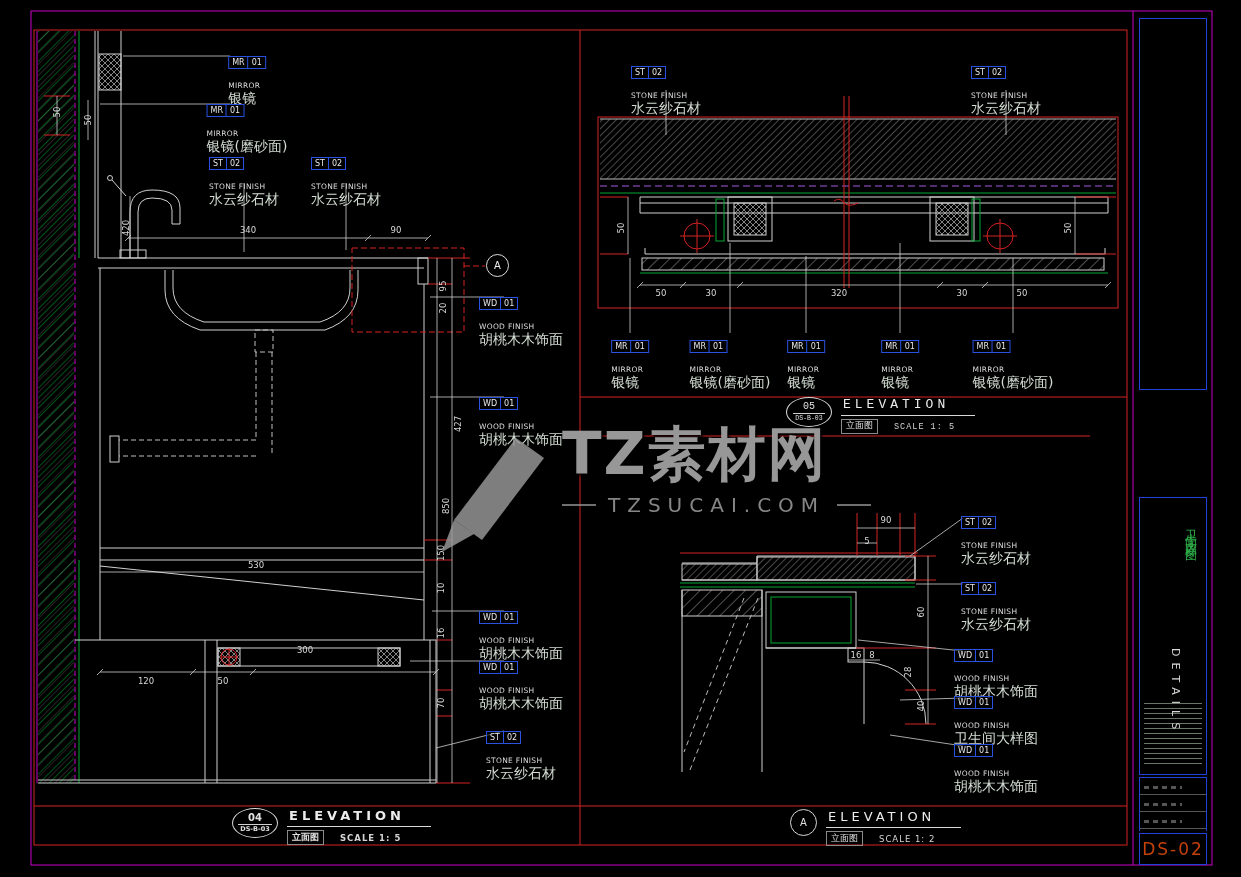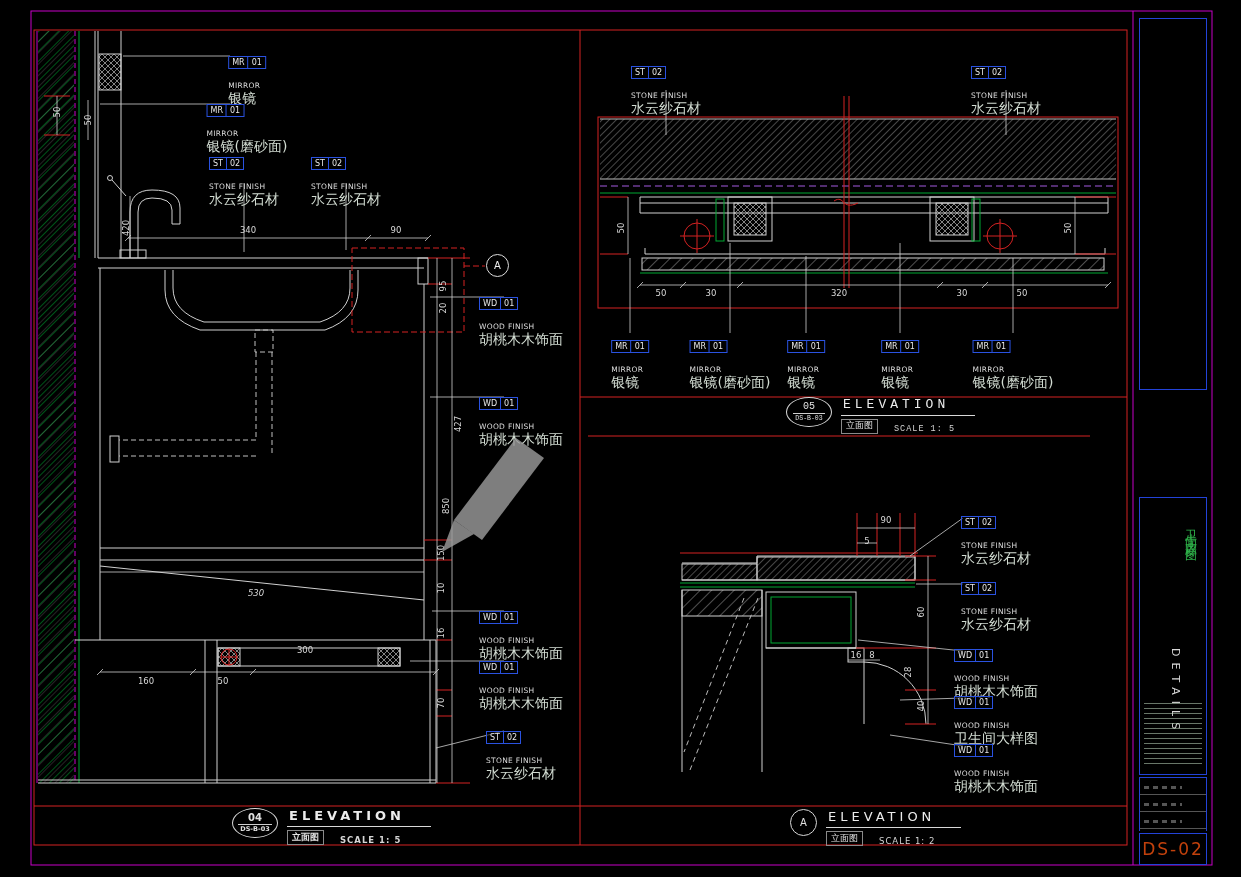--- a/index.html
+++ b/index.html
@@ -21,21 +21,21 @@
   .dim.rot{transform:translate(-50%,-50%) rotate(-90deg)}
 
   
   .vtitle{position:absolute;display:flex;align-items:flex-start;gap:9px;z-index:6}
   .bubble{border:1.3px solid #d8d8d8;border-radius:50%;width:46px;height:30px;display:flex;flex-direction:column;align-items:center;justify-content:center;color:#e0e0e0;background:#000}
   .bubble .bnum{font-size:10px;line-height:12px}
   .bubble .bref{font-size:6.5px;line-height:9px;border-top:1px solid #cfcfcf;padding:0 2px;white-space:nowrap}
   .bubble .bref:empty{display:none}
   .vtitle.plain .bubble{width:27px;height:27px;border-radius:50%}
   .vt-name{font-size:13px;letter-spacing:4px;color:#ececec;border-bottom:1.5px solid #d8d8d8;padding:0 26px 3px 2px;white-space:nowrap}
-  .vt-sub{display:flex;gap:16px;align-items:flex-end;margin-top:3px}
+  .vt-sub{display:flex;gap:16px;align-items:center;margin-top:3px}
   .vt-cn{font-size:9px;color:#e0e0e0;border:1px solid #8a8a8a;padding:0 4px;line-height:13px;white-space:nowrap}
   .vt-scale{font-size:8.5px;color:#d5d5d5;letter-spacing:1px;white-space:nowrap}
 
   
   .callout{position:absolute;left:486px;top:254px;width:23px;height:23px;border:1.2px solid #ddd;border-radius:50%;color:#eee;font-size:10px;display:flex;align-items:center;justify-content:center;z-index:6;background:#000}
 
   
   .watermark{position:absolute;left:436px;top:424px;display:flex;align-items:flex-start;z-index:20;pointer-events:none}
   .wm-text{margin-left:8px}
   .wm-brand{font-size:58px;font-weight:bold;color:rgba(178,178,178,.85);letter-spacing:2px;line-height:1.05;text-shadow:2px 2px 2px rgba(0,0,0,.9)}
@@ -497,25 +497,25 @@
       <div class="dim rot" style="left: 443px; top: 308px;">20</div>
 
       <div class="dim rot" style="left: 458px; top: 424px;">427</div>
 
       <div class="dim rot" style="left: 446px; top: 506px;">850</div>
 
       <div class="dim rot" style="left: 441px; top: 553px;">150</div>
 
       <div class="dim rot" style="left: 441px; top: 588px;">10</div>
 
-      <div class="dim" style="left: 256px; top: 593px; font-style: italic;">530</div>
+      <div class="dim" style="left: 256px; top: 565px;">530</div>
 
       <div class="dim rot" style="left: 441px; top: 633px;">16</div>
 
-      <div class="dim" style="left: 146px; top: 681px;">160</div>
+      <div class="dim" style="left: 146px; top: 681px;">120</div>
 
       <div class="dim" style="left: 223px; top: 681px;">50</div>
 
       <div class="dim" style="left: 305px; top: 650px;">300</div>
 
       <div class="dim rot" style="left: 441px; top: 703px;">70</div>
 
       <div class="dim rot" style="left: 621px; top: 228px;">50</div>
 
       <div class="dim rot" style="left: 1068px; top: 228px;">50</div>
@@ -590,20 +590,28 @@
       </div>
     </div>
 
   <div class="callout">A</div>
 
   <div class="watermark">
     <svg width="118" height="132" viewBox="0 0 118 132">
       <polygon points="18,96 80,14 108,34 46,116" fill="#9a9a9a" opacity="0.82"></polygon>
       <polygon points="18,96 6,128 38,110" fill="#9a9a9a" opacity="0.82"></polygon>
     </svg>
+    <div class="wm-text">
+      <div class="wm-brand">TZ素材网</div>
+      <div class="wm-site-row">
+        <span class="wm-rule"></span>
+        <span class="wm-site">TZSUCAI.COM</span>
+        <span class="wm-rule"></span>
+      </div>
+    </div>
   </div>
 
   <div class="tblock">
     <div class="tb-box tb-top"></div>
     <div class="tb-box tb-mid">
       <div class="tb-cn">卫生间大样图</div>
       <div class="tb-details">DETAILS</div>
       <div class="tb-notes"></div>
     </div>
     <div class="tb-rows">

